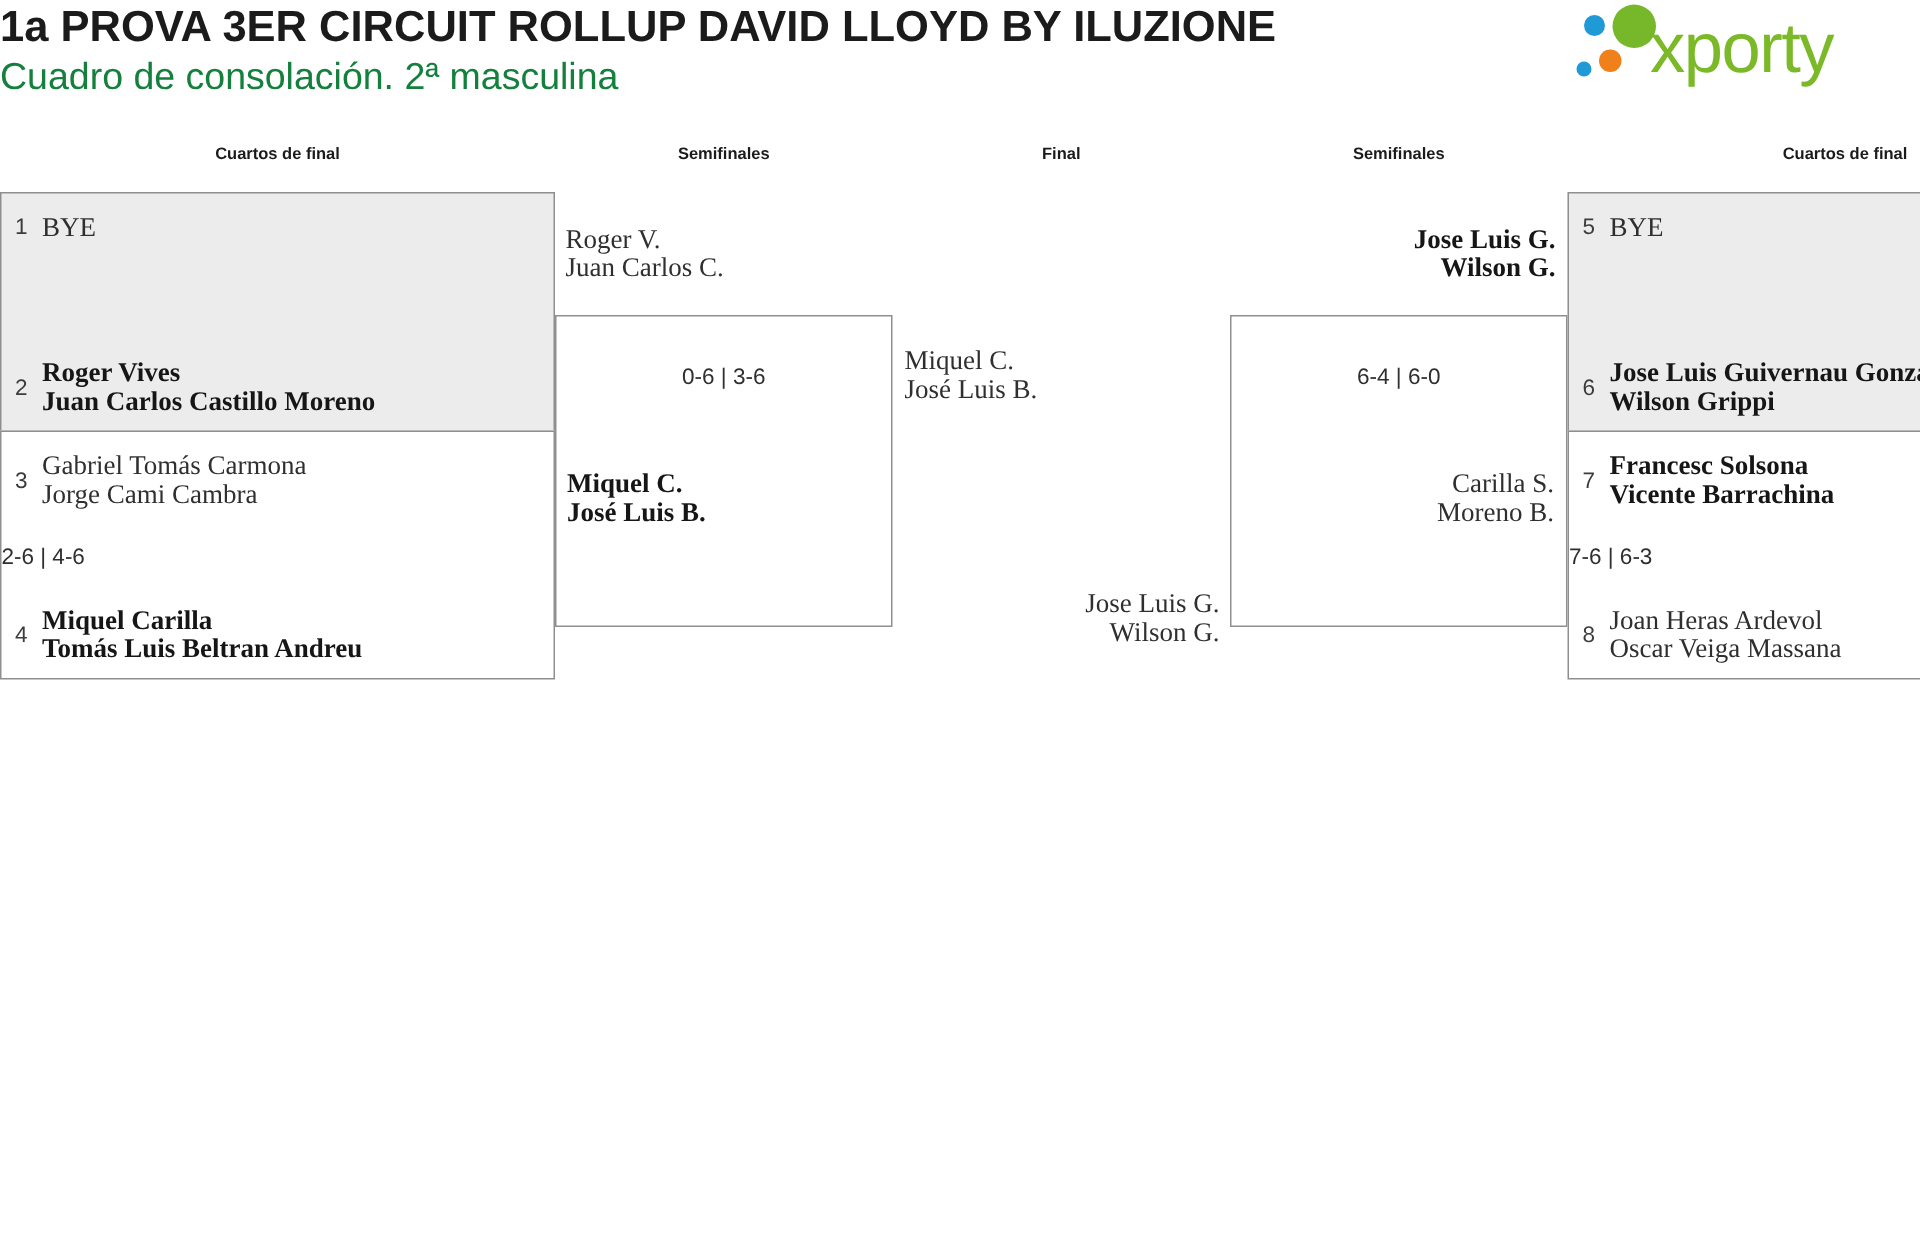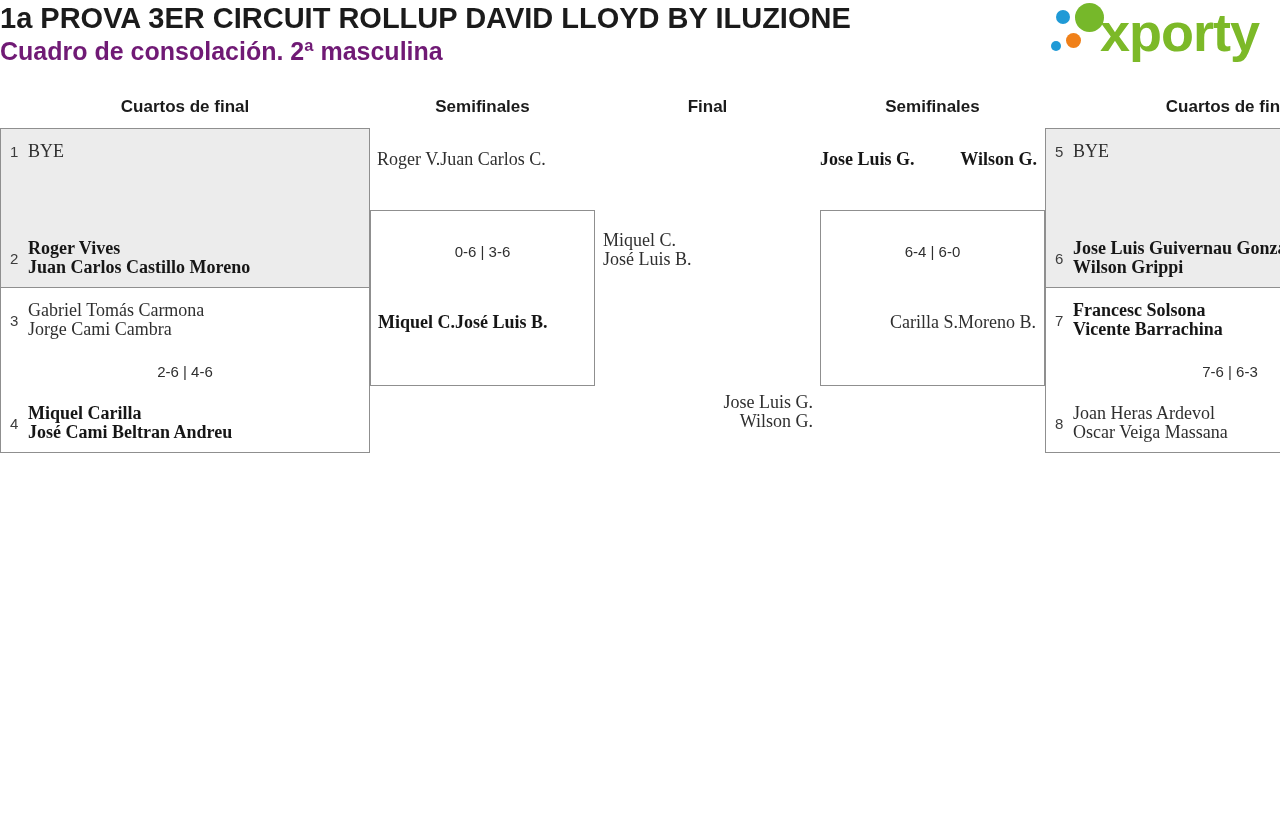--- a/index.html
+++ b/index.html
@@ -8,39 +8,39 @@
     position: relative;
     overflow: hidden;
     background: #ffffff;
     font-family: "Liberation Sans", sans-serif;
     color: #1b1b1b;
   }
 
   
   .header-block { position: absolute; left: 0; top: 2px; }
   .title    { font-size: 29px; font-weight: 700; line-height: 33px; color: #1b1b1b; }
-  .subtitle { font-size: 25px; font-weight: 700; line-height: 33px; color: #701a75; }
+  .subtitle { font-size: 25px; font-weight: 400; line-height: 33px; color: #15803d; }
 
   
   .logo { position: absolute; left: 1048px; top: 3px; width: 228px; height: 62px; }
   .dot  { position: absolute; border-radius: 50%; }
   .d1 { left: 8px;  top: 7px;  width: 14px; height: 14px; background: #1f9ad6; }
   .d2 { left: 27px; top: 0;    width: 29px; height: 29px; background: #76b82a; }
   .d3 { left: 18px; top: 30px; width: 15px; height: 15px; background: #f08019; }
   .d4 { left: 3px;  top: 38px; width: 10px; height: 10px; background: #1f9ad6; }
   .logo-text {
     position: absolute; left: 52px; top: -2px;
-    font-size: 54px; font-weight: 700; letter-spacing: -1px;
+    font-size: 47px; font-weight: 400; letter-spacing: -1px;
     line-height: 62px; color: #7cb928;
   }
 
   
   .round-header {
     position: absolute; top: 97px;
-    font-size: 17px; font-weight: 700; text-align: center; color: #1b1b1b;
+    font-size: 11px; font-weight: 700; text-align: center; color: #1b1b1b;
     white-space: nowrap; overflow: hidden;
   }
   .rh1 { left: 0;      width: 370px; }
   .rh2 { left: 370px;  width: 225px; }
   .rh3 { left: 595px;  width: 225px; }
   .rh4 { left: 820px;  width: 225px; }
   .rh5 { left: 1045px; width: 370px; }
 
   
   .qf-col { position: absolute; top: 128px; width: 370px; }
@@ -56,30 +56,30 @@
   .match-box.gray { background: #ececec; }
   .match-box.h1 { height: 160px; }
   .match-box.h2 { height: 166px; margin-top: -1px; }
 
   .entry { display: flex; align-items: center; }
   .seed  { flex: 0 0 27px; padding-left: 9px; font-size: 15px; color: #3c3c3c; }
   .names { display: flex; flex-direction: column; }
   .name  { font-size: 18px; line-height: 19px; font-weight: 400; color: #2f2f2f; white-space: nowrap; font-family: Liberation Serif, serif; }
   .bold .name { font-weight: 700; color: #161616; }
 
-  .score { text-align: center; font-size: 15px; color: #2f2f2f; }
-
-  
-  .sf-names { position: absolute; display: flex; flex-direction: row; justify-content: space-between; }
+  .score { text-align: left; font-size: 15px; color: #2f2f2f; }
+
+  
+  .sf-names { position: absolute; display: flex; flex-direction: column; }
   .sf-names.align-right { text-align: right; }
   .sf-top-left  { left: 377px; top: 150px; }
   .sf-top-right { left: 820px; top: 150px; width: 217px; }
 
   .sf-box {
-    position: absolute; top: 210px; width: 225px; height: 176px;
+    position: absolute; top: 210px; width: 225px; height: 208px;
     border: 1px solid #8f8f8f; background: #ffffff;
   }
   .sf-box.left-box  { left: 370px; }
   .sf-box.right-box { left: 820px; }
   .sf-score {
     position: absolute; left: 0; right: 0; top: 31px;
     text-align: center; font-size: 15px; line-height: 20px; color: #2f2f2f;
   }
   .sf-box .sf-inner { position: absolute; top: 102px; }
   .sf-box.left-box  .sf-inner { left: 7px; }
@@ -137,21 +137,21 @@
       <span class="names">
         <span class="name">Gabriel Tomás Carmona</span>
         <span class="name">Jorge Cami Cambra</span>
       </span>
     </div>
     <div class="score">2-6 | 4-6</div>
     <div class="entry bold">
       <span class="seed">4</span>
       <span class="names">
         <span class="name">Miquel Carilla</span>
-        <span class="name">José Cami Beltran Andreu</span>
+        <span class="name">Tomás Luis Beltran Andreu</span>
       </span>
     </div>
   </div>
 
 </div>
 
 <div class="sf-names sf-top-left">
   <span class="name">Roger V.</span>
   <span class="name">Juan Carlos C.</span>
 </div>

